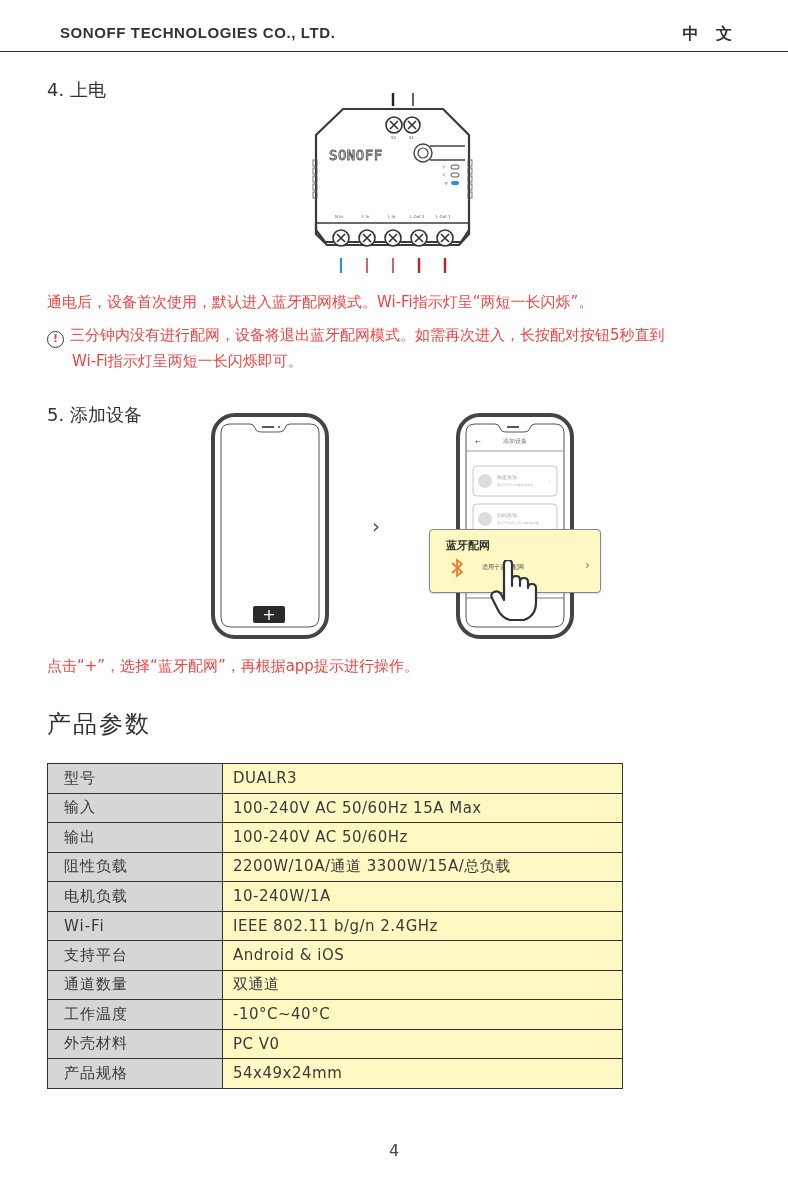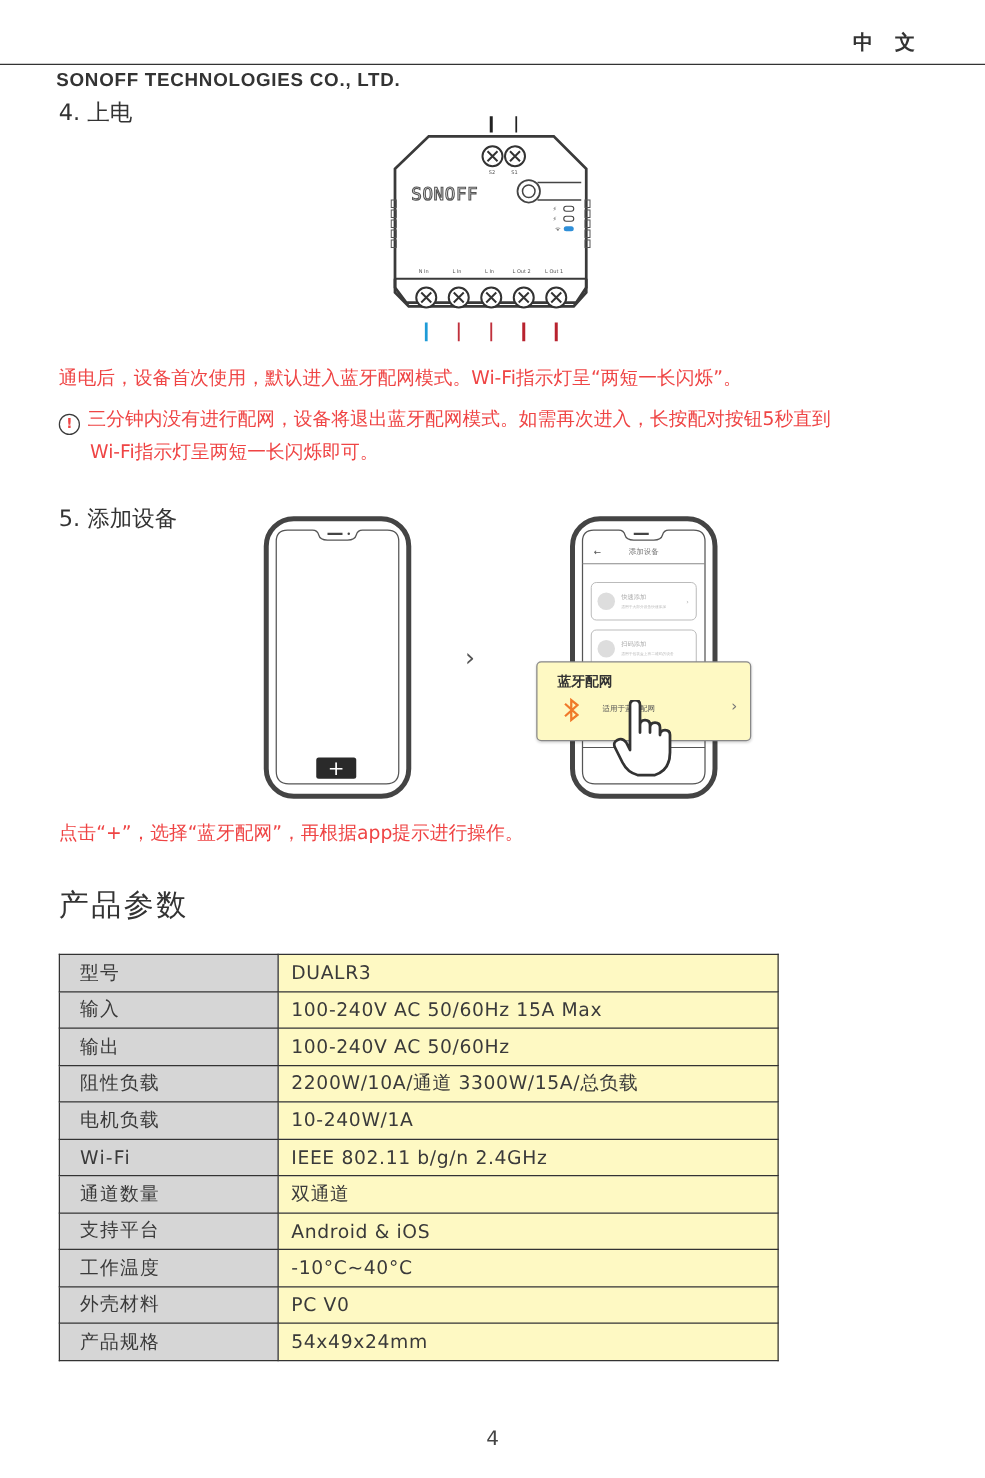--- a/index.html
+++ b/index.html
@@ -3,23 +3,22 @@
 <meta charset="utf-8">
 <style>
   html, body { margin: 0; padding: 0; background: #ffffff; }
   body {
     width: 788px; height: 1182px; position: relative; overflow: hidden;
     font-family: "DejaVu Sans", "Liberation Sans", sans-serif;
     color: #3a3a3a;
   }
   .abs { position: absolute; }
   .header-company {
-    left: 45px; top: 24px; font-size: 15px; font-weight: bold; letter-spacing: 0.6px; color: #333;
+    left: 60px; top: 24px; font-size: 15px; font-weight: bold; letter-spacing: 0.6px; color: #333;
     font-family: "Liberation Sans", "DejaVu Sans", sans-serif;
-    margin-top: 32px;
   }
   .header-lang { right: 50px; top: 24px; font-size: 16px; font-weight: bold; letter-spacing: 6px; color: #333; }
   .header-rule { left: 0; top: 51px; width: 788px; height: 1px; background: #333; }
   .section-title { font-size: 18px; color: #333; text-align: center; }
   .para { font-size: 15px; color: #ef4444; line-height: 26px; }
   .note-icon {
     display: inline-block; width: 17px; height: 17px; border: 1.6px solid #3a3a3a; border-radius: 50%;
     box-sizing: border-box; text-align: center; font-size: 11px; line-height: 14px; font-weight: bold;
     vertical-align: -2px; margin-right: 6px;
   }
@@ -195,28 +194,28 @@
       </tr>
     <tr>
         <td class="k">电机负载</td>
         <td class="v">10-240W/1A</td>
       </tr>
     <tr>
         <td class="k">Wi-Fi</td>
         <td class="v">IEEE 802.11 b/g/n 2.4GHz</td>
       </tr>
     <tr>
+        <td class="k">支持平台</td>
+        <td class="v">Android &amp; iOS</td>
+      </tr>
+    <tr>
         <td class="k">通道数量</td>
         <td class="v">双通道</td>
       </tr>
     <tr>
-        <td class="k">支持平台</td>
-        <td class="v">Android &amp; iOS</td>
-      </tr>
-    <tr>
         <td class="k">工作温度</td>
         <td class="v">-10°C~40°C</td>
       </tr>
     <tr>
         <td class="k">外壳材料</td>
         <td class="v">PC V0</td>
       </tr>
     <tr>
         <td class="k">产品规格</td>
         <td class="v">54x49x24mm</td>

